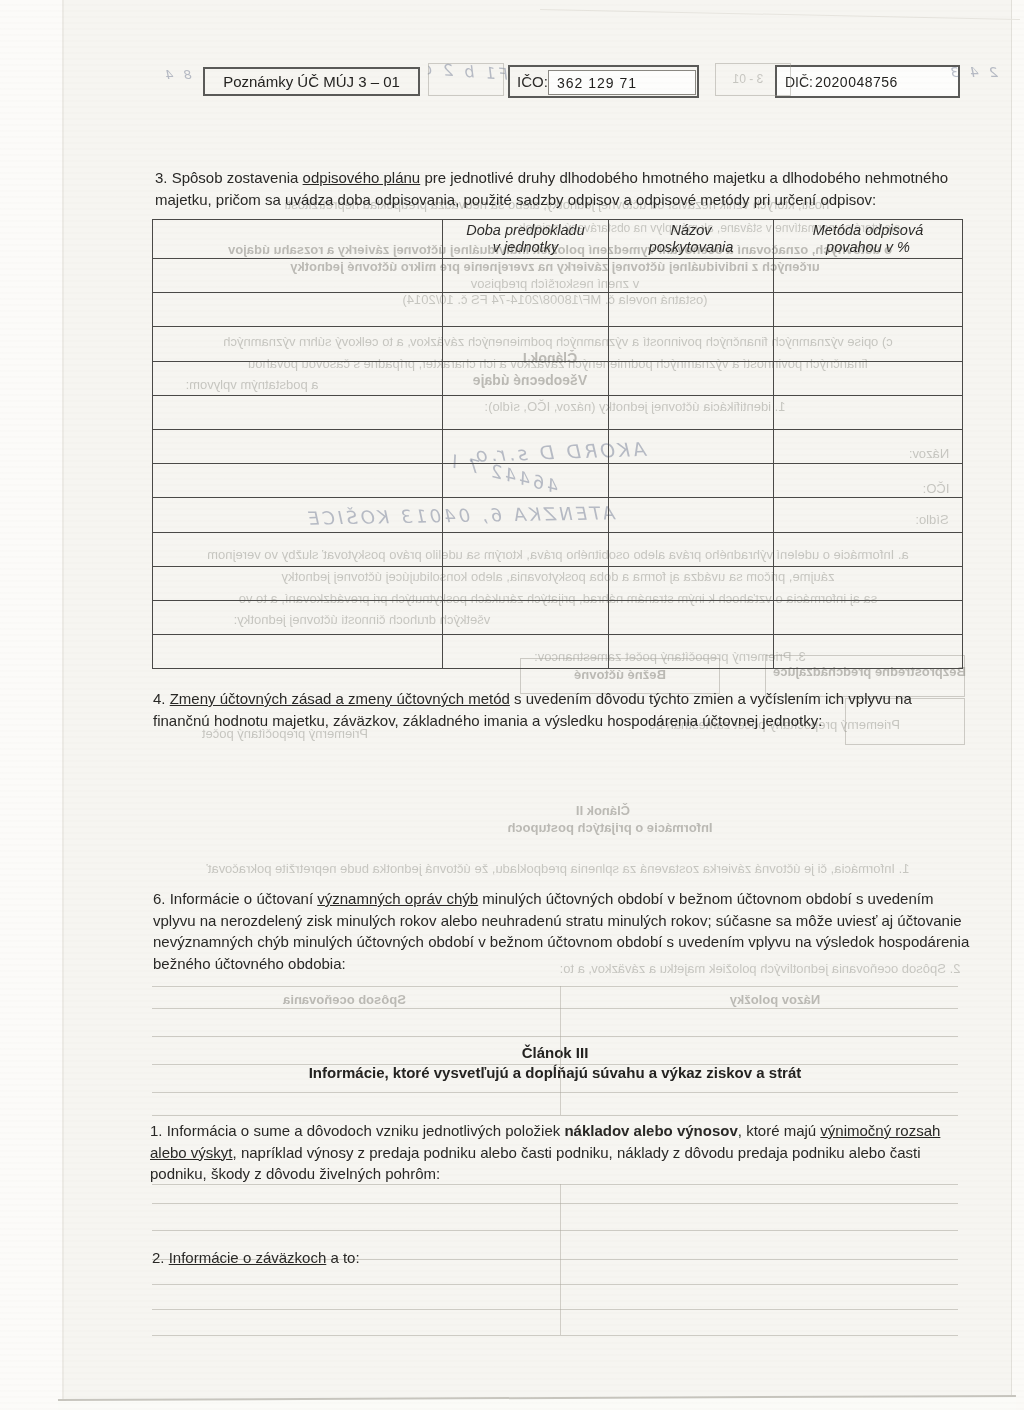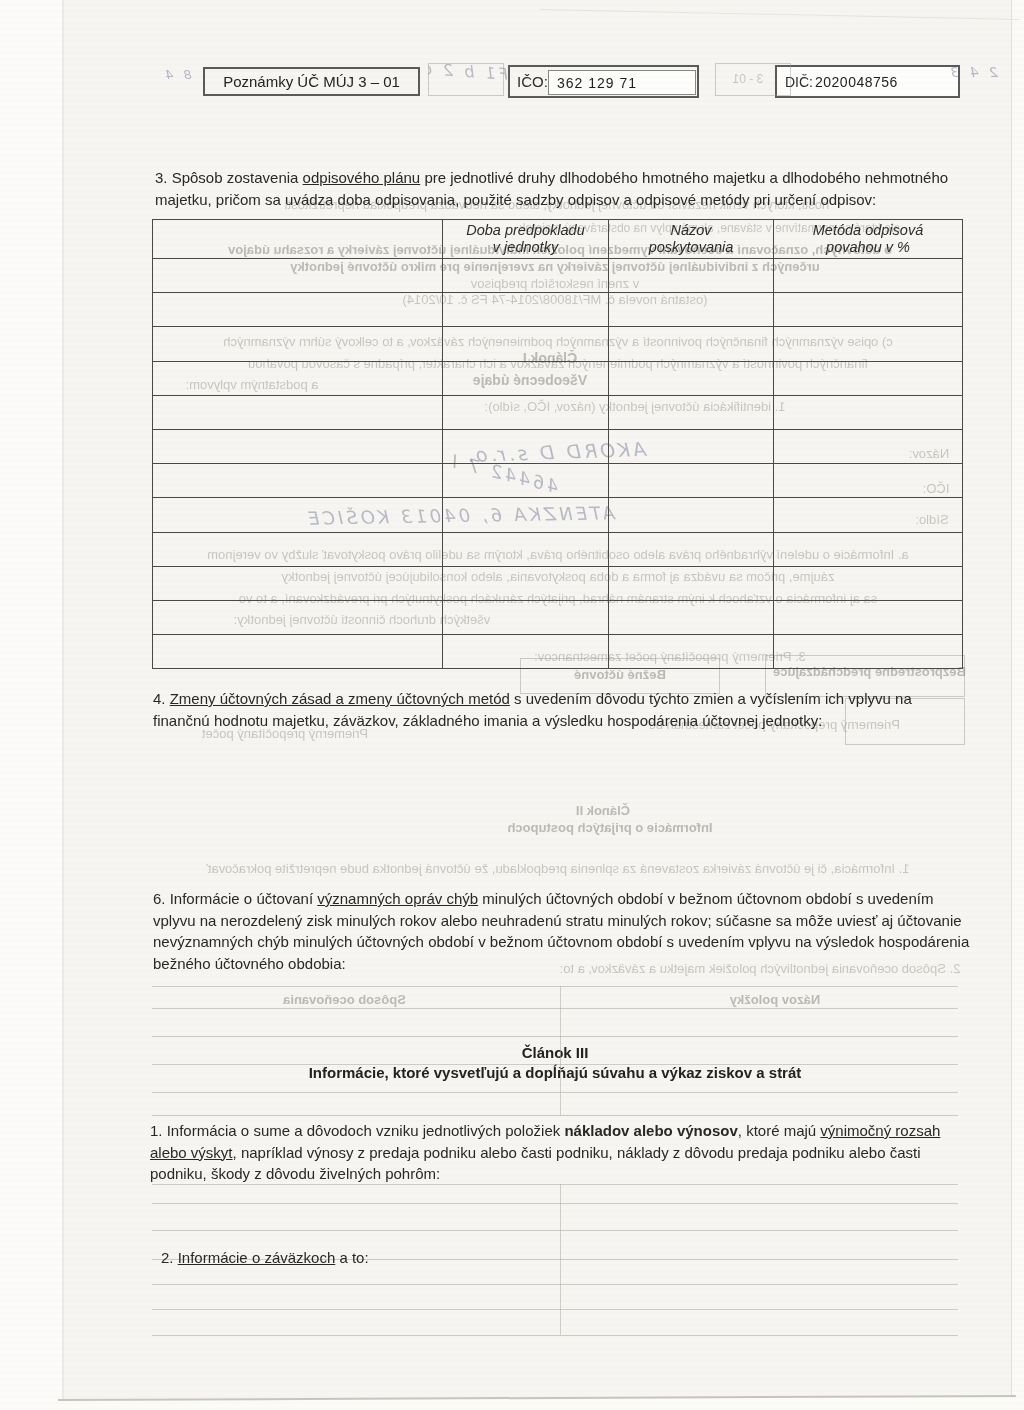--- a/index.html
+++ b/index.html
@@ -249,17 +249,17 @@
 
   <div class="para" style="left:153px;top:888px;width:818px;z-index:2"><span>6. Informácie o účtovaní </span><span class="u">významných opráv chýb</span><span> minulých účtovných období v bežnom účtovnom období s uvedením vplyvu na nerozdelený zisk minulých rokov alebo neuhradenú stratu minulých rokov; súčasne sa môže uviesť aj účtovanie nevýznamných chýb minulých účtovných období v bežnom účtovnom období s uvedením vplyvu na výsledok hospodárenia bežného účtovného obdobia:</span></div>
 
   <div class="article-head">
     <div>Článok III</div>
     <div>Informácie, ktoré vysvetľujú a dopĺňajú súvahu a výkaz ziskov a strát</div>
   </div>
 
   <div class="para" style="left:150px;top:1120px;width:818px;z-index:2"><span>1. Informácia o sume a dôvodoch vzniku jednotlivých položiek </span><span class="b">nákladov alebo výnosov</span><span>, ktoré majú </span><span class="u">výnimočný rozsah alebo výskyt</span><span>, napríklad výnosy z predaja podniku alebo časti podniku, náklady z dôvodu predaja podniku alebo časti podniku, škody z dôvodu živelných pohrôm:</span></div>
 
-  <div class="para" style="left:161px;top:1247px;width:818px;z-index:2"><span>2. </span><span class="u">Informácie o záväzkoch</span><span> a to:</span></div>
+  <div class="para" style="left:152px;top:1247px;width:818px;z-index:2"><span>2. </span><span class="u">Informácie o záväzkoch</span><span> a to:</span></div>
 
   <div class="edge-bottom"></div>
   <div class="grain"></div>
 </div>
 
 </body></html>

